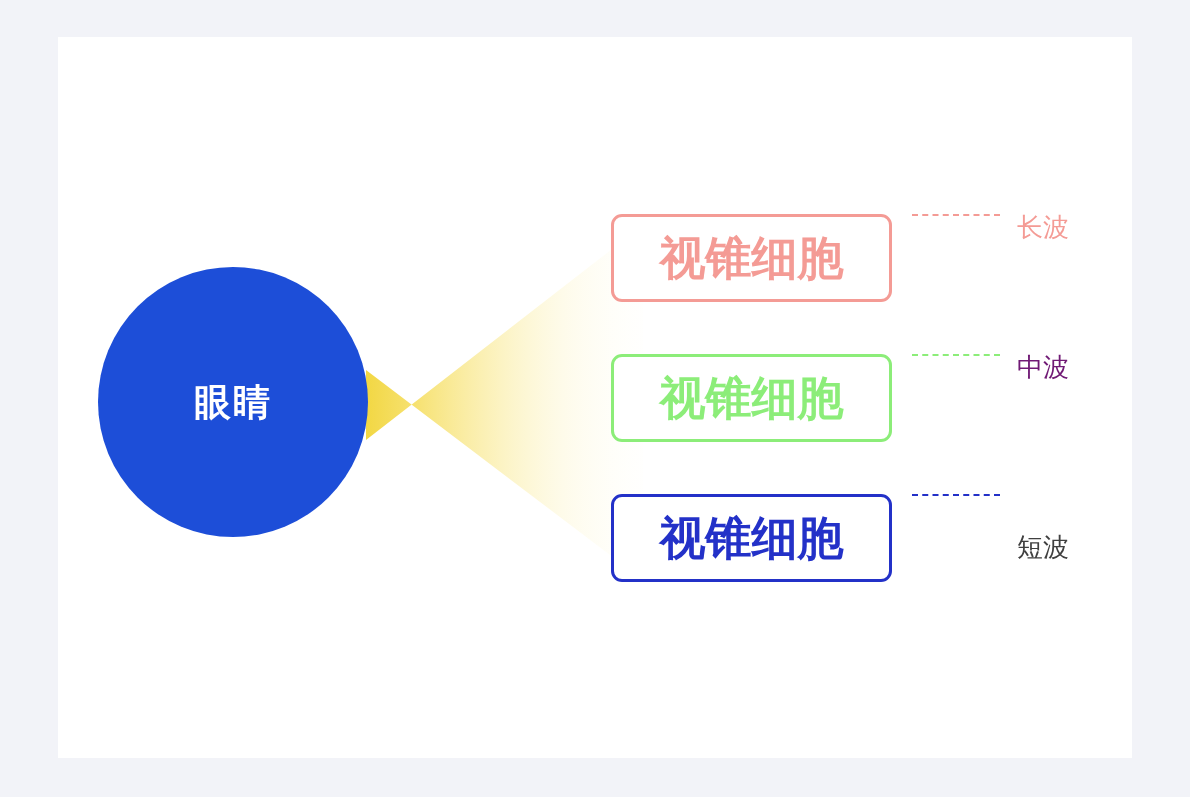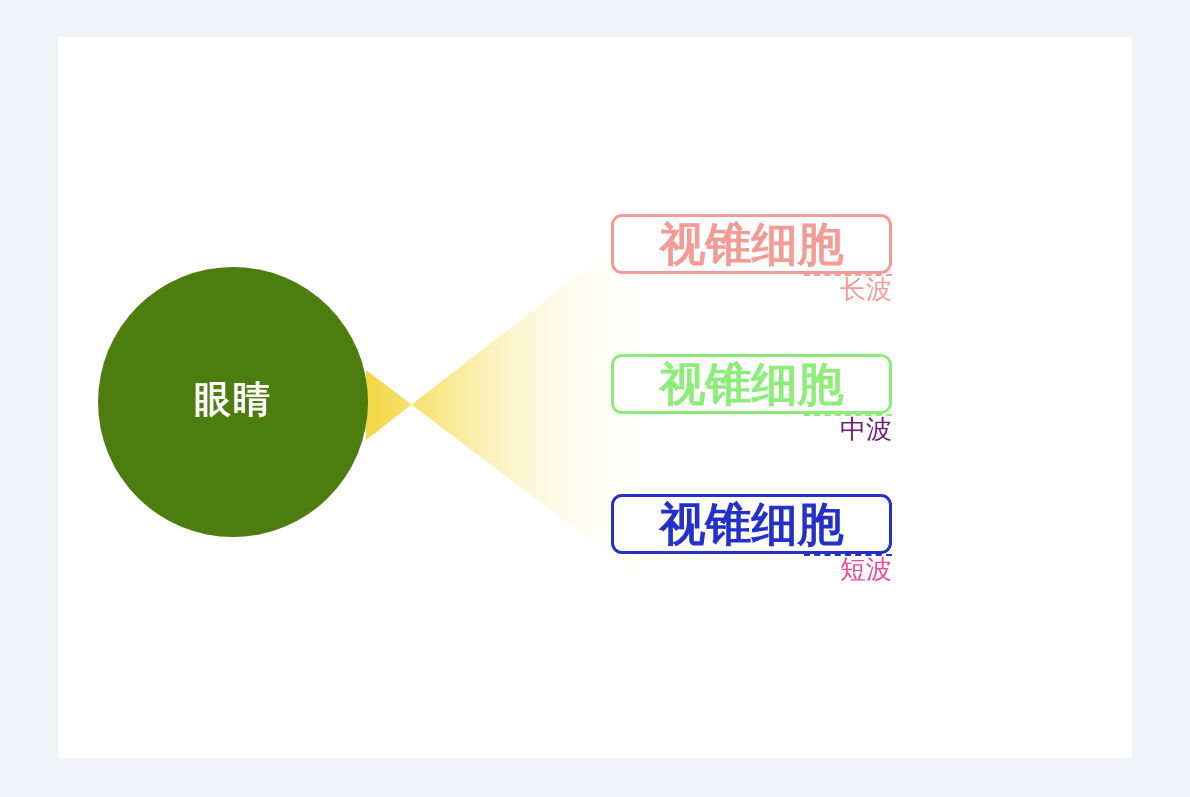--- a/index.html
+++ b/index.html
@@ -72,23 +72,22 @@
     top: 0;
     width: 500px;
     height: 721px;
     z-index: 2;
   }
 
   .cell-row {
     position: absolute;
     left: 0;
     display: flex;
-    align-items: flex-end;
+    align-items: flex-start;
     height: 88px;
-    flex-direction: column;
   }
   .cell-row.row-0 { top: 177px; }   
   .cell-row.row-1 { top: 317px; }   
   .cell-row.row-2 { top: 457px; }   
 
   .cell-box {
     box-sizing: border-box;
     width: 281px;
     height: 88px;
     border-radius: 11px;
@@ -137,21 +136,21 @@
             <stop offset="18%" stop-color="#f6e06a" stop-opacity="0.95"></stop>
             <stop offset="45%" stop-color="#faecA0" stop-opacity="0.72"></stop>
             <stop offset="72%" stop-color="#fdf6cf" stop-opacity="0.42"></stop>
             <stop offset="100%" stop-color="#fffdf2" stop-opacity="0.10"></stop>
           </linearGradient>
         </defs>
         <polygon points="8,145 8,215 285,0 285,355" fill="url(#coneGrad)"></polygon>
       </svg>
     </div>
 
-    <div class="eye-circle" style="background: #4d7c0f; font-family: Liberation Mono, monospace;">
+    <div class="eye-circle" style="background: #1d4ed8;">
       <span class="eye-label" style="color: rgb(255, 255, 255);">眼睛</span>
     </div>
 
     <div class="cells-column">
 
       <div class="cell-row row-0">
         <div class="cell-box" style="border-color: rgb(244, 155, 149);">
           <span class="cell-box-label" style="color: rgb(244, 155, 149);">视锥细胞</span>
         </div>
         <div class="dash-line" style="border-top-color: rgb(244, 155, 149);"></div>
@@ -164,18 +163,18 @@
         </div>
         <div class="dash-line" style="border-top-color: rgb(140, 237, 121);"></div>
         <span class="wave-label" style="color: #701a75;">中波</span>
       </div>
 
       <div class="cell-row row-2">
         <div class="cell-box" style="border-color: rgb(35, 49, 200);">
           <span class="cell-box-label" style="color: rgb(35, 49, 200);">视锥细胞</span>
         </div>
         <div class="dash-line" style="border-top-color: rgb(35, 49, 200);"></div>
-        <span class="wave-label" style="color: #ec4899;">短波</span>
+        <span class="wave-label" style="color: #404040; margin-top: 40px;">短波</span>
       </div>
 
     </div>
   </div>
 </div>
 
 </body></html>

